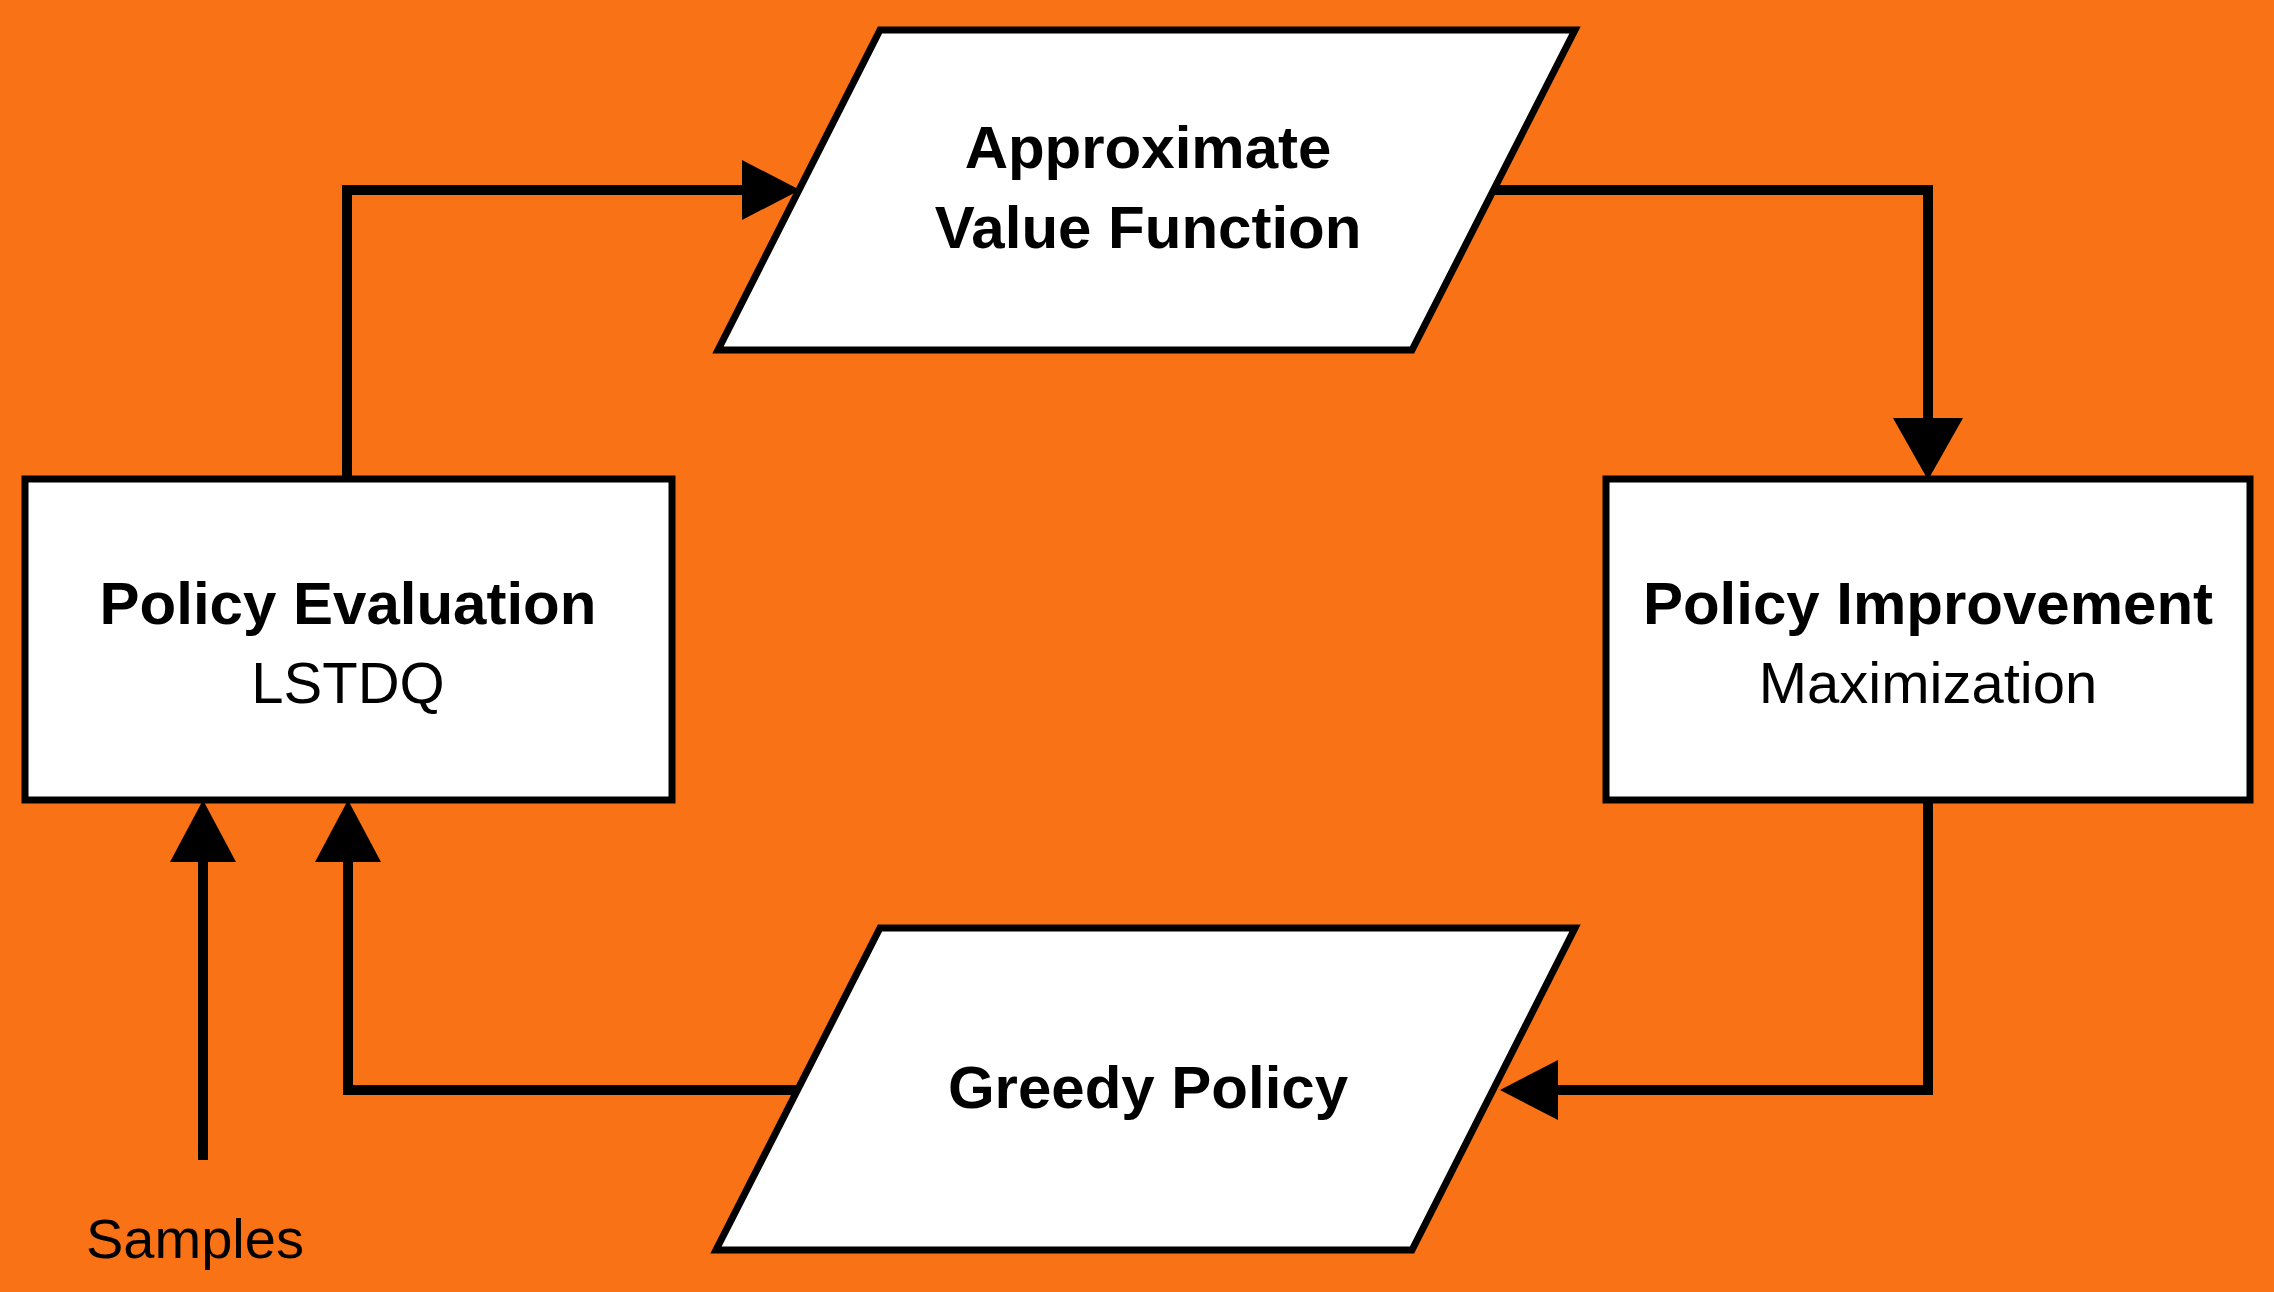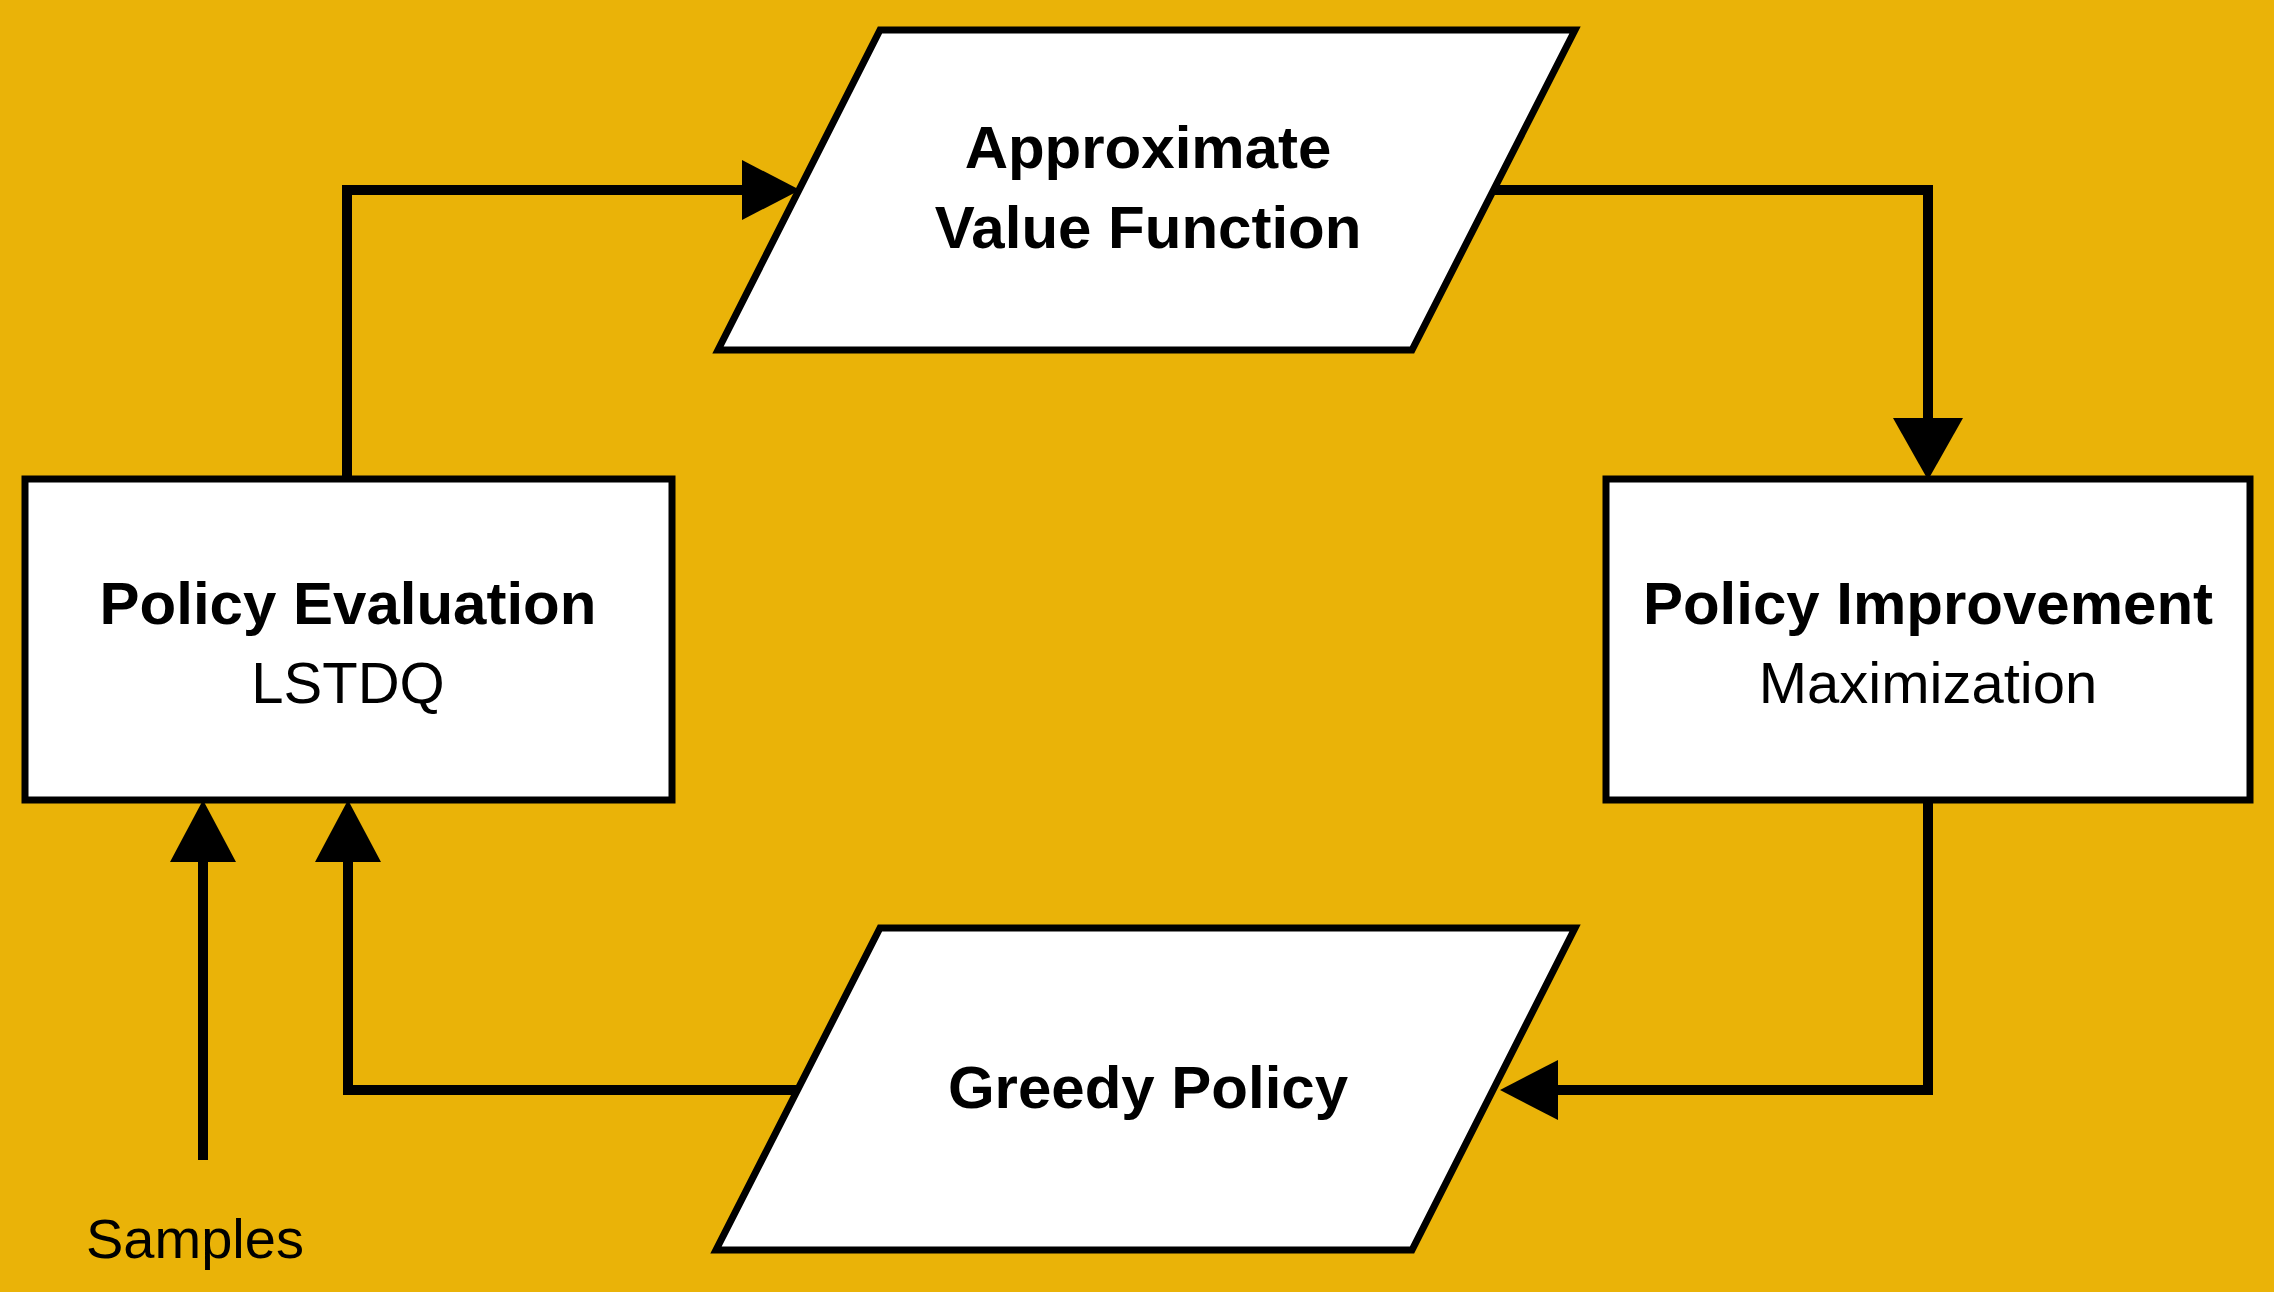--- a/index.html
+++ b/index.html
@@ -10,21 +10,21 @@
   body {
     width: 2274px;
     height: 1292px;
     font-family: "Liberation Sans", sans-serif;
     overflow: hidden;
   }
   #diagram-root {
     position: relative;
     width: 2274px;
     height: 1292px;
-    background: #eab308;
+    background: #f97316;
   }
   svg#flow {
     display: block;
     width: 2274px;
     height: 1292px;
   }
   .shape-outline {
     fill: #ffffff;
     stroke: #000000;
     stroke-width: 7;

